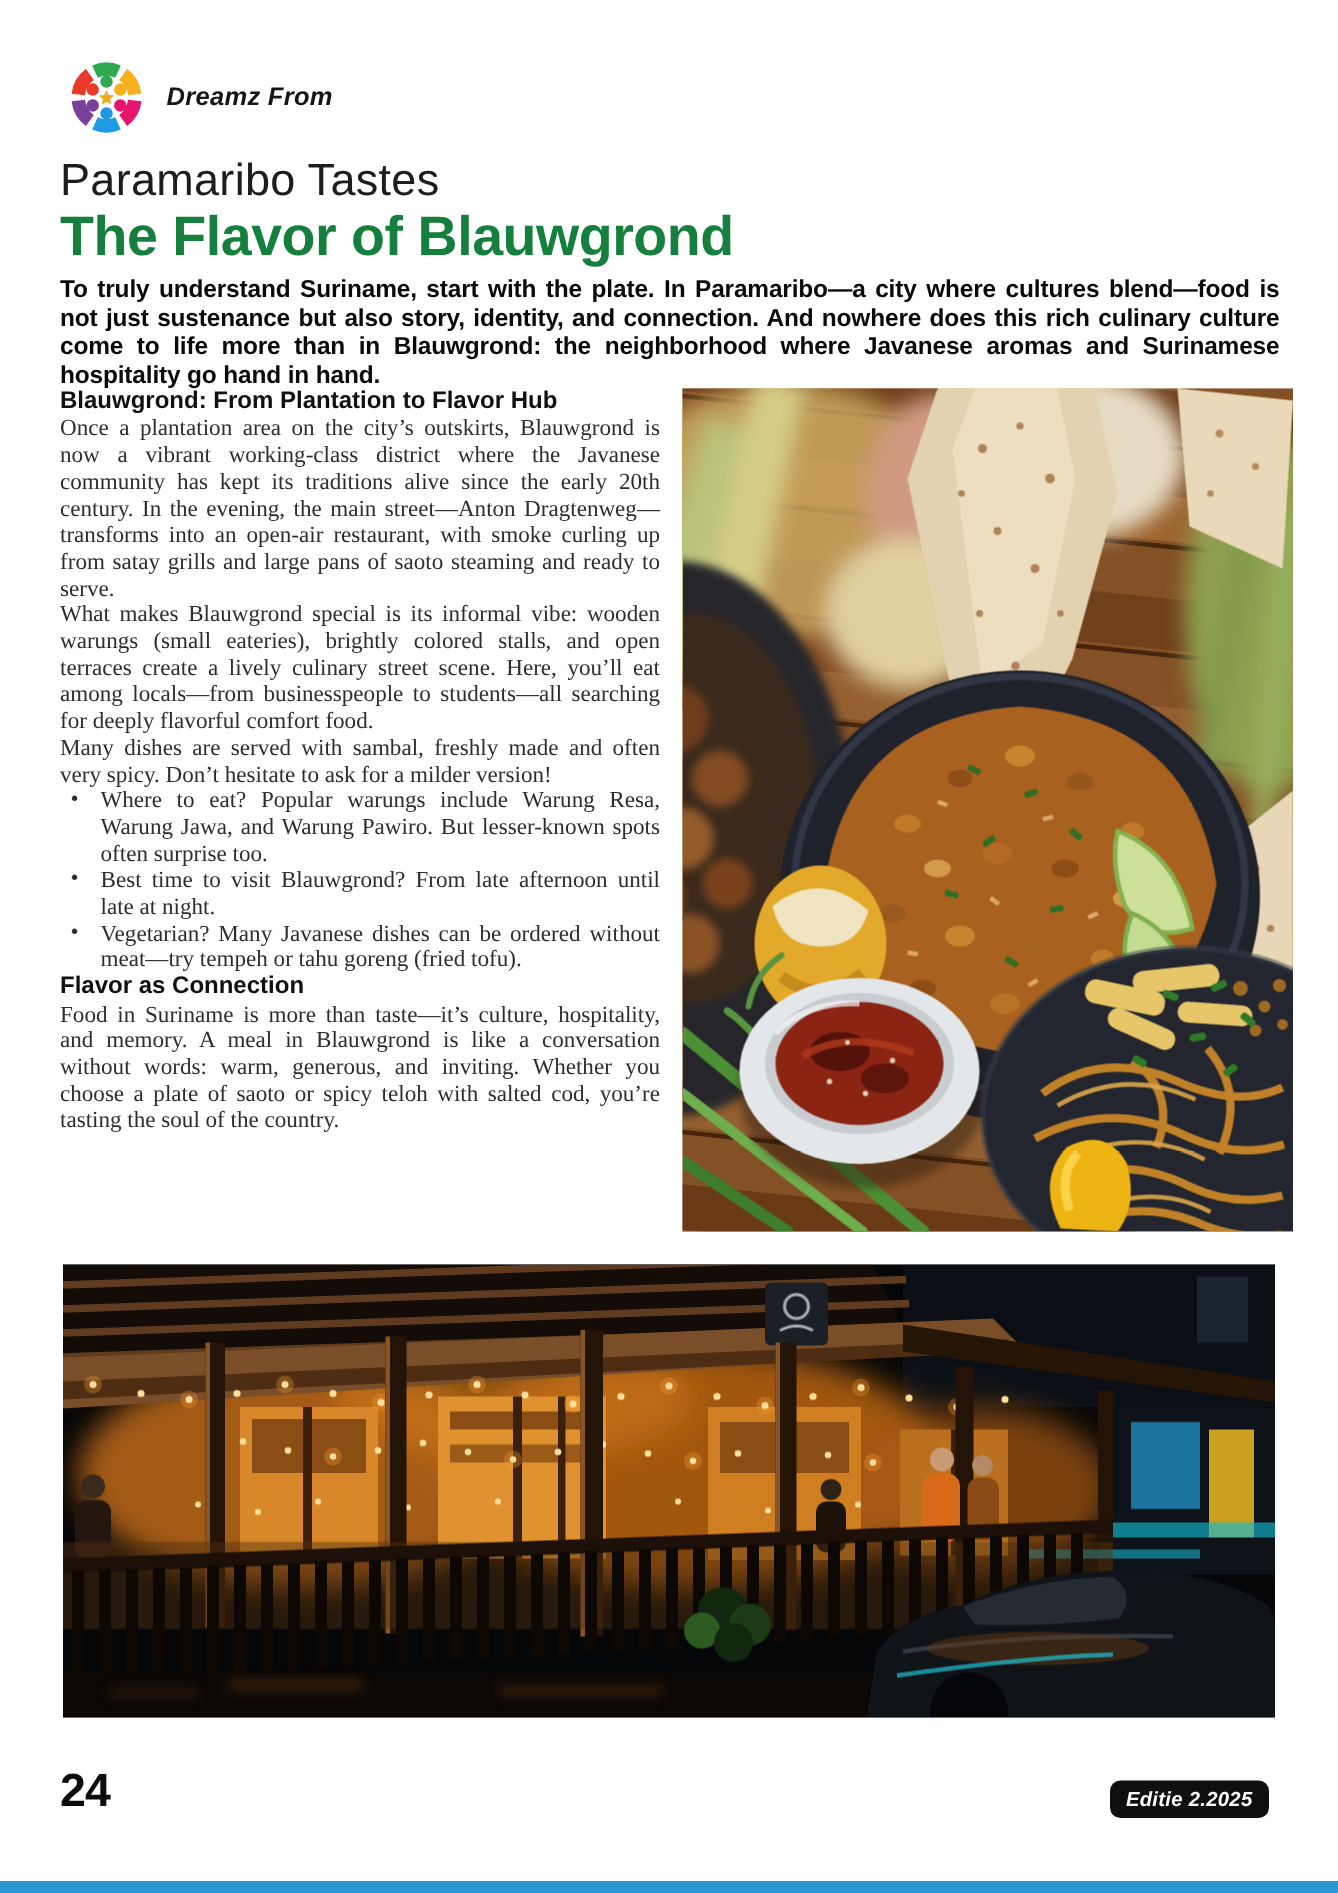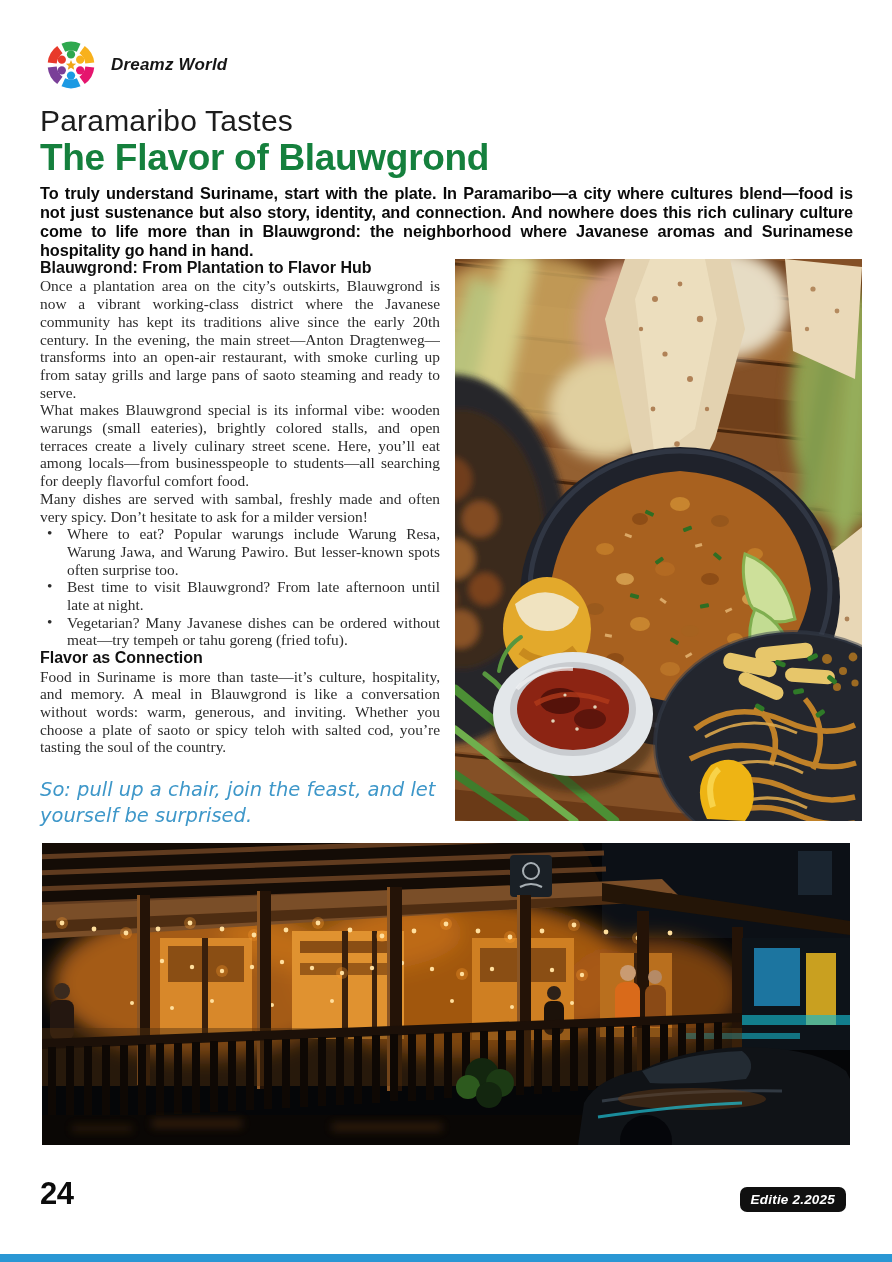--- a/index.html
+++ b/index.html
@@ -69,21 +69,21 @@
       <circle cx="30" cy="18.2" r="4.6" fill="#2fa84f"></circle>
       <circle cx="40.2" cy="24.1" r="4.6" fill="#f8b11c"></circle>
       <circle cx="40.2" cy="35.9" r="4.6" fill="#e5156e"></circle>
       <circle cx="30" cy="41.8" r="4.6" fill="#1d9ae3"></circle>
       <circle cx="19.8" cy="35.9" r="4.6" fill="#7a3f98"></circle>
       <circle cx="19.8" cy="24.1" r="4.6" fill="#e8392b"></circle>
 
       <path d="M 30 24.4 L 31.6 28.2 L 35.7 28.5 L 32.6 31.2 L 33.5 35.2 L 30 33.1 L 26.5 35.2 L 27.4 31.2 L 24.3 28.5 L 28.4 28.2 Z" fill="#f0a818"></path>
     </svg>
   </span>
-  <span class="brand-name">Dreamz World</span>
+  <span class="brand-name">Dreamz From</span>
 </div>
 
 <div class="header">
   <div class="kicker">Paramaribo Tastes</div>
   <div class="title">The Flavor of Blauwgrond</div>
 </div>
 
 <div class="intro">To truly understand Suriname, start with the plate. In Paramaribo—a city where cultures blend—food is not just sustenance but also story, identity, and connection. And nowhere does this rich culinary culture come to life more than in Blauwgrond: the neighborhood where Javanese aromas and Surinamese hospitality go hand in hand.</div>
 
 <div class="content">
@@ -92,21 +92,20 @@
     <p>Once a plantation area on the city’s outskirts, Blauwgrond is now a vibrant working-class district where the Javanese community has kept its traditions alive since the early 20th century. In the evening, the main street—Anton Dragtenweg—transforms into an open-air restaurant, with smoke curling up from satay grills and large pans of saoto steaming and ready to serve.</p>
     <p class="sp">What makes Blauwgrond special is its informal vibe: wooden warungs (small eateries), brightly colored stalls, and open terraces create a lively culinary street scene. Here, you’ll eat among locals—from businesspeople to students—all searching for deeply flavorful comfort food.</p>
     <p class="sp">Many dishes are served with sambal, freshly made and often very spicy. Don’t hesitate to ask for a milder version!</p>
     <ul class="bullets">
       <li>Where to eat? Popular warungs include Warung Resa, Warung Jawa, and Warung Pawiro. But lesser-known spots often surprise too.</li>
       <li>Best time to visit Blauwgrond? From late afternoon until late at night.</li>
       <li>Vegetarian? Many Javanese dishes can be ordered without meat—try tempeh or tahu goreng (fried tofu).</li>
     </ul>
     <h3 class="sp">Flavor as Connection</h3>
     <p>Food in Suriname is more than taste—it’s culture, hospitality, and memory. A meal in Blauwgrond is like a conversation without words: warm, generous, and inviting. Whether you choose a plate of saoto or spicy teloh with salted cod, you’re tasting the soul of the country.</p>
-    <div class="closing">So: pull up a chair, join the feast, and let yourself be surprised.</div>
   </div>
 
   <div class="food-photo">
     <svg width="407" height="562" viewBox="0 0 407 562">
       <defs>
         <filter id="b6" x="-40%" y="-40%" width="180%" height="180%">
             <feGaussianBlur stdDeviation="7"></feGaussianBlur>
           </filter>
         <filter id="b3" x="-40%" y="-40%" width="180%" height="180%">
             <feGaussianBlur stdDeviation="3"></feGaussianBlur>

